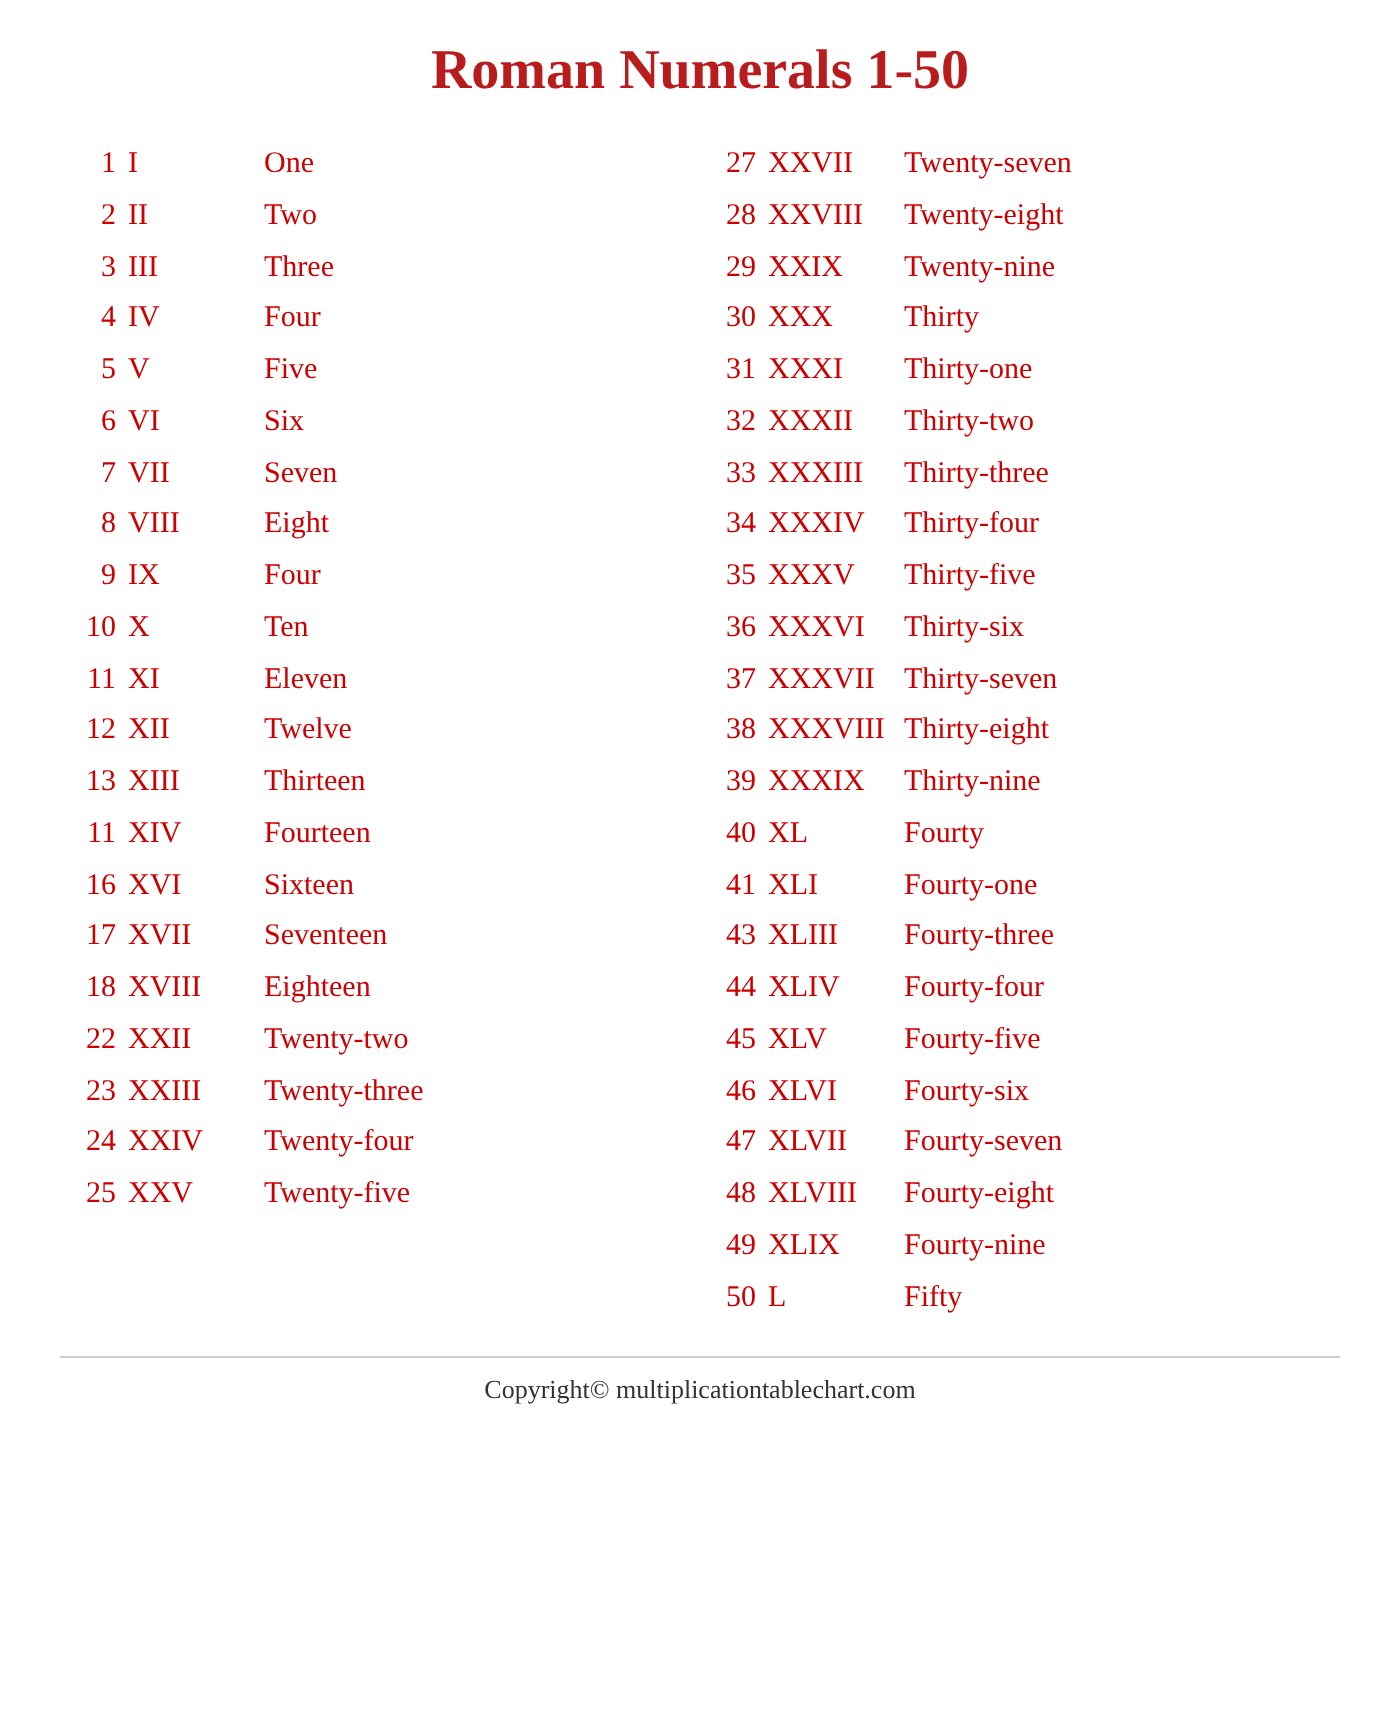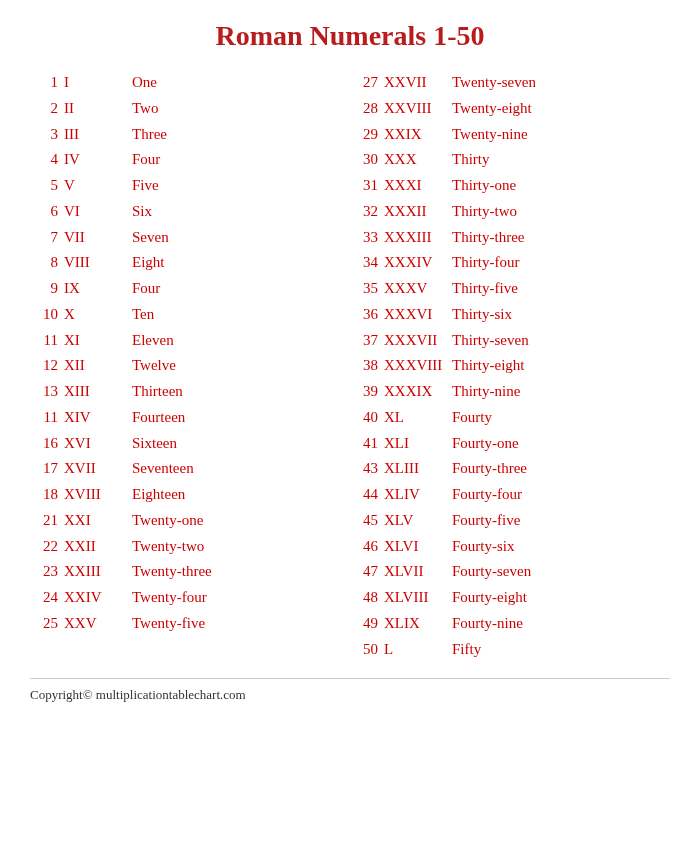--- a/index.html
+++ b/index.html
@@ -52,20 +52,21 @@
       font-family: serif;
     }
     .word {
       font-family: Liberation Serif, serif;
     }
     .footer {
       margin-top: 16px;
       color: #333;
       font-size: 13px;
       font-family: serif;
+      text-align: center;
       border-top: 1px solid #ccc;
       width: 100%;
       padding-top: 8px;
     }
   </style>
 </head>
 <body>
 
 <h1>Roman Numerals 1-50</h1>
 
@@ -150,25 +151,20 @@
       <span class="num">17</span>
       <span class="roman">XVII</span>
       <span class="word">Seventeen</span>
     </div>
       <div class="row">
       <span class="num">18</span>
       <span class="roman">XVIII</span>
       <span class="word">Eighteen</span>
     </div>
       <div class="row">
-      <span class="num">21</span>
-      <span class="roman">XXI</span>
-      <span class="word">Twenty-one</span>
-    </div>
-      <div class="row">
       <span class="num">22</span>
       <span class="roman">XXII</span>
       <span class="word">Twenty-two</span>
     </div>
       <div class="row">
       <span class="num">23</span>
       <span class="roman">XXIII</span>
       <span class="word">Twenty-three</span>
     </div>
       <div class="row">

